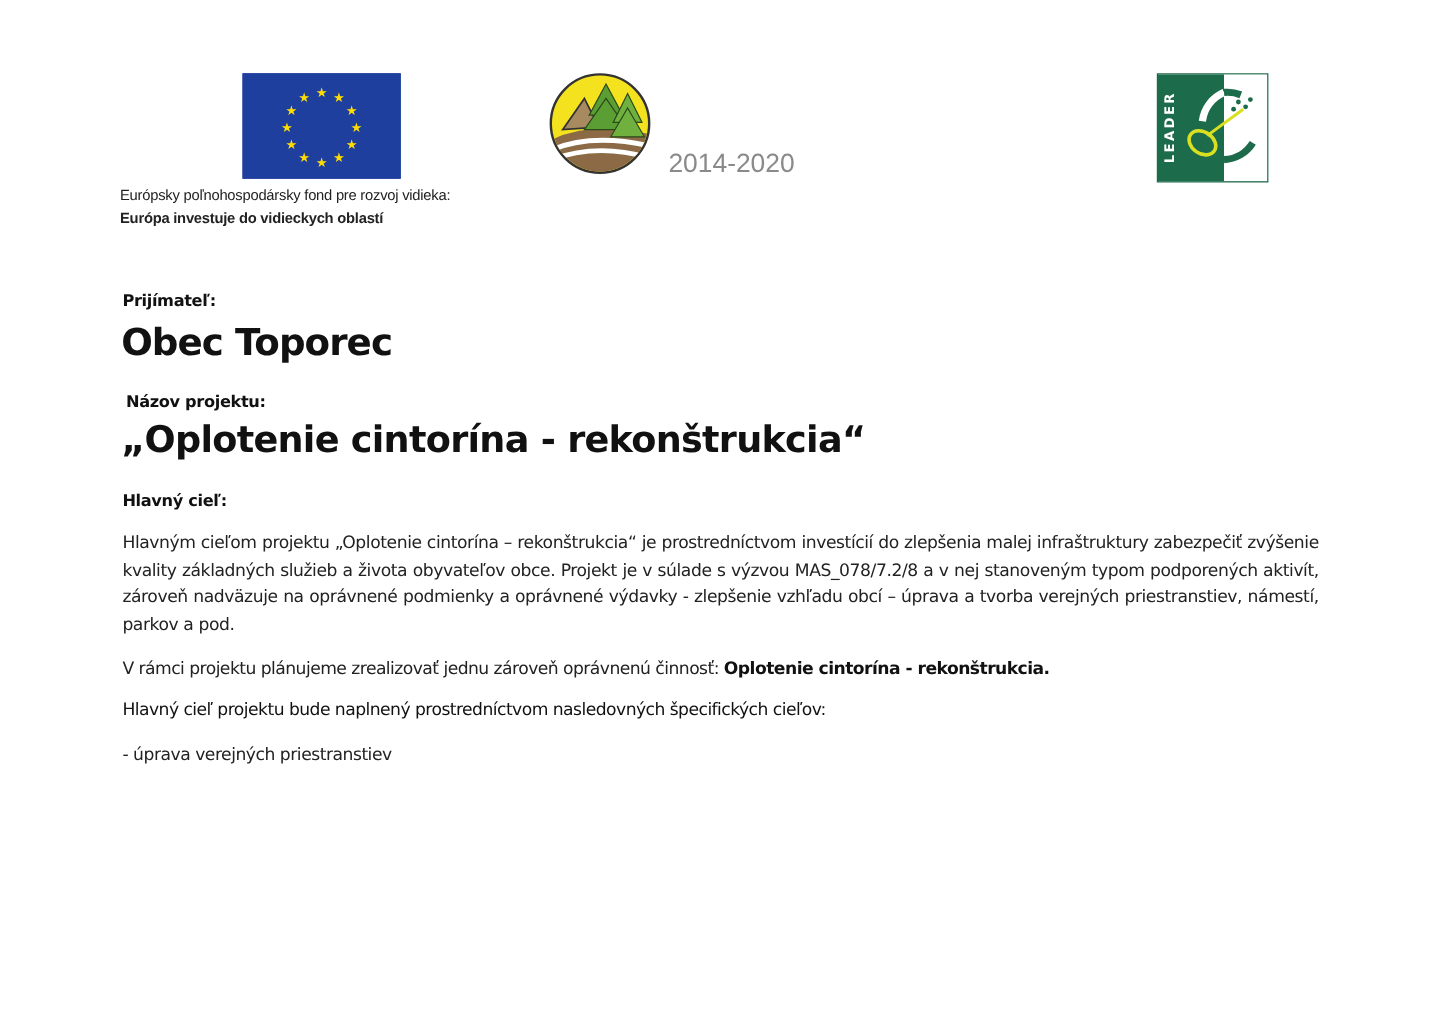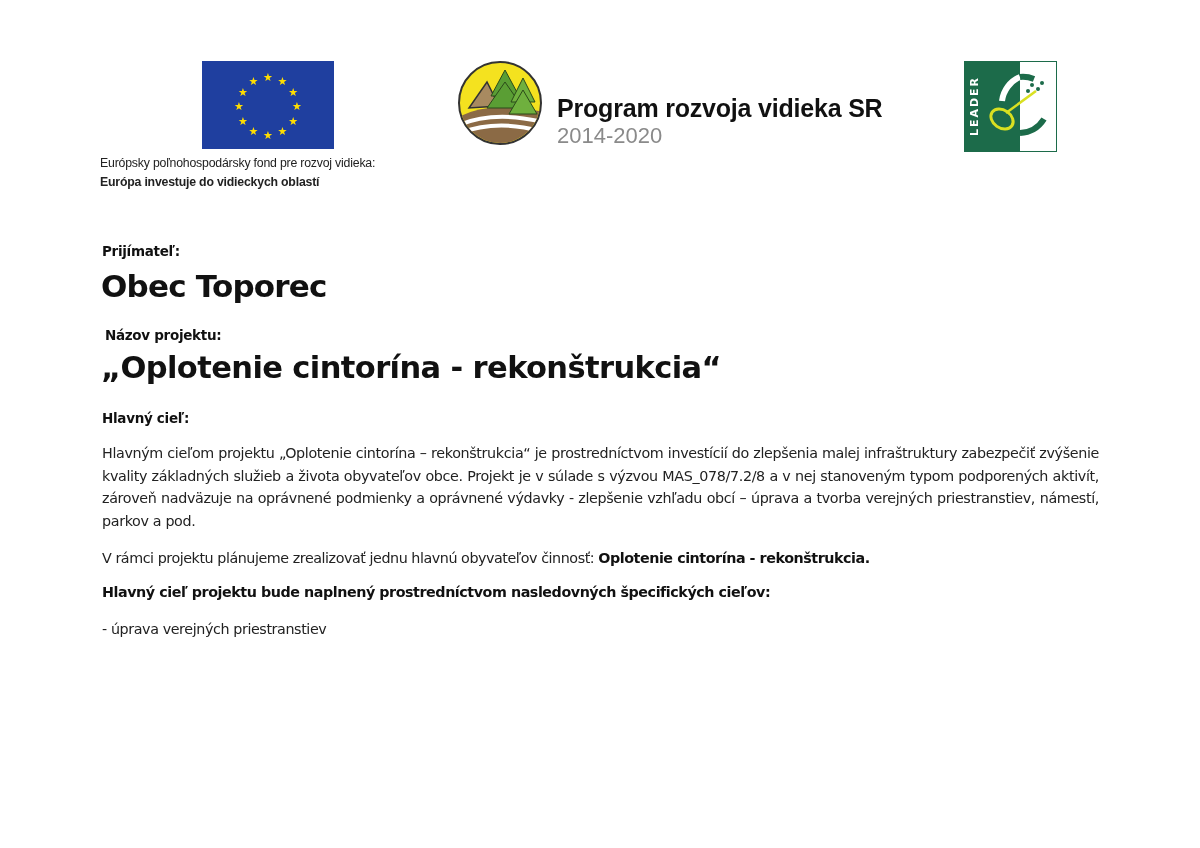--- a/index.html
+++ b/index.html
@@ -27,21 +27,21 @@
     .recipient-name { position: absolute; left: 101px; top: 268px; font-family: "DejaVu Sans", sans-serif; font-weight: bold; font-size: 31px; letter-spacing: -0.8px; color: #111; white-space: nowrap; }
     .project-label { left: 105px; top: 327px; }
     .project-name { position: absolute; left: 101px; top: 350px; font-family: "DejaVu Sans", sans-serif; font-weight: bold; font-size: 30.5px; letter-spacing: -0.6px; color: #111; white-space: nowrap; }
     .goal-label { left: 102px; top: 410px; }
 
     .goal-paragraph { position: absolute; left: 102px; top: 442px; width: 997px; font-family: "DejaVu Sans", sans-serif; font-size: 14.3px; line-height: 22.7px; text-align: justify; color: #222; letter-spacing: -0.35px; }
 
     .activity-line { position: absolute; left: 102px; top: 550px; font-family: "DejaVu Sans", sans-serif; font-size: 14.3px; color: #222; letter-spacing: -0.45px; white-space: nowrap; }
     .activity-line b { font-weight: bold; color: #111; }
 
-    .specific-heading { position: absolute; left: 102px; top: 584px; font-family: "DejaVu Sans", sans-serif; font-weight: bold; font-size: 14.3px; color: #111; letter-spacing: -0.45px; white-space: nowrap; }
+    .specific-heading { position: absolute; left: 102px; top: 584px; font-family: "DejaVu Sans", sans-serif; font-weight: normal; font-size: 14.3px; color: #111; letter-spacing: -0.45px; white-space: nowrap; }
 
     .goals-list { position: absolute; left: 102px; top: 618px; list-style: none; font-family: "DejaVu Sans", sans-serif; font-size: 14.3px; line-height: 22.5px; color: #222; letter-spacing: -0.4px; }
     .goals-list li { white-space: nowrap; }
   </style>
 </head>
 <body>
 
 <div class="eu-logo">
   <div class="eu-flag">
     <svg viewBox="0 0 132 88" xmlns="http://www.w3.org/2000/svg">
@@ -82,21 +82,20 @@
         <path d="M0 66 Q35 50 86 62" stroke="#fff" stroke-width="4" fill="none"></path>
         <path d="M0 74 Q40 58 86 72" stroke="#fff" stroke-width="4" fill="none"></path>
         <path d="M12 48 L30 22 L42 46 Z" fill="#a88a60" stroke="#333" stroke-width="1.5"></path>
         <path d="M48 10 L62 36 L34 36 Z" fill="#5a9e34" stroke="#2b4a1a" stroke-width="1"></path>
         <path d="M48 22 L66 48 L30 48 Z" fill="#5a9e34" stroke="#2b4a1a" stroke-width="1"></path>
         <path d="M66 18 L78 42 L54 42 Z" fill="#6fb03e" stroke="#2b4a1a" stroke-width="1"></path>
         <path d="M66 30 L80 54 L52 54 Z" fill="#6fb03e" stroke="#2b4a1a" stroke-width="1"></path>
       </g>
     </svg>
   </div>
-  <div class="prv-title">Program rozvoja vidieka SR</div>
   <div class="prv-years">2014-2020</div>
 </div>
 
 <div class="leader-logo">
   <svg viewBox="0 0 93 91" xmlns="http://www.w3.org/2000/svg">
     <rect x="0" y="0" width="93" height="91" fill="#ffffff" stroke="#1c6b4a" stroke-width="2"></rect>
     <rect x="1" y="1" width="55" height="89" fill="#1c6b4a"></rect>
     <text x="14" y="45" fill="#ffffff" font-family="DejaVu Sans, sans-serif" font-weight="bold" font-size="11" text-anchor="middle" transform="rotate(-90 14 45)" letter-spacing="2">LEADER</text>
     <path d="M56 16 A30 30 0 0 0 38 40" stroke="#ffffff" stroke-width="6" fill="none"></path>
     <path d="M56 72 A30 30 0 0 0 80 58" stroke="#1c6b4a" stroke-width="6" fill="none"></path>
@@ -112,19 +111,19 @@
 
 <div class="label-small recipient-label">Prijímateľ:</div>
 <div class="recipient-name">Obec Toporec</div>
 
 <div class="label-small project-label">Názov projektu:</div>
 <div class="project-name">„Oplotenie cintorína - rekonštrukcia“</div>
 
 <div class="label-small goal-label">Hlavný cieľ:</div>
 <p class="goal-paragraph">Hlavným cieľom projektu „Oplotenie cintorína – rekonštrukcia“ je prostredníctvom investícií do zlepšenia malej infraštruktury zabezpečiť zvýšenie kvality základných služieb a života obyvateľov obce. Projekt je v súlade s výzvou MAS_078/7.2/8 a v nej stanoveným typom podporených aktivít, zároveň nadväzuje na oprávnené podmienky a oprávnené výdavky - zlepšenie vzhľadu obcí – úprava a tvorba verejných priestranstiev, námestí, parkov a pod.</p>
 
-<div class="activity-line"><span>V rámci projektu plánujeme zrealizovať jednu hlavnú obyvateľov činnosť: </span><b>Oplotenie cintorína - rekonštrukcia.</b></div>
+<div class="activity-line"><span>V rámci projektu plánujeme zrealizovať jednu zároveň oprávnenú činnosť: </span><b>Oplotenie cintorína - rekonštrukcia.</b></div>
 
 <div class="specific-heading">Hlavný cieľ projektu bude naplnený prostredníctvom nasledovných špecifických cieľov:</div>
 
 <ul class="goals-list">
   <li>- úprava verejných priestranstiev</li>
 </ul>
 
 </body></html>

